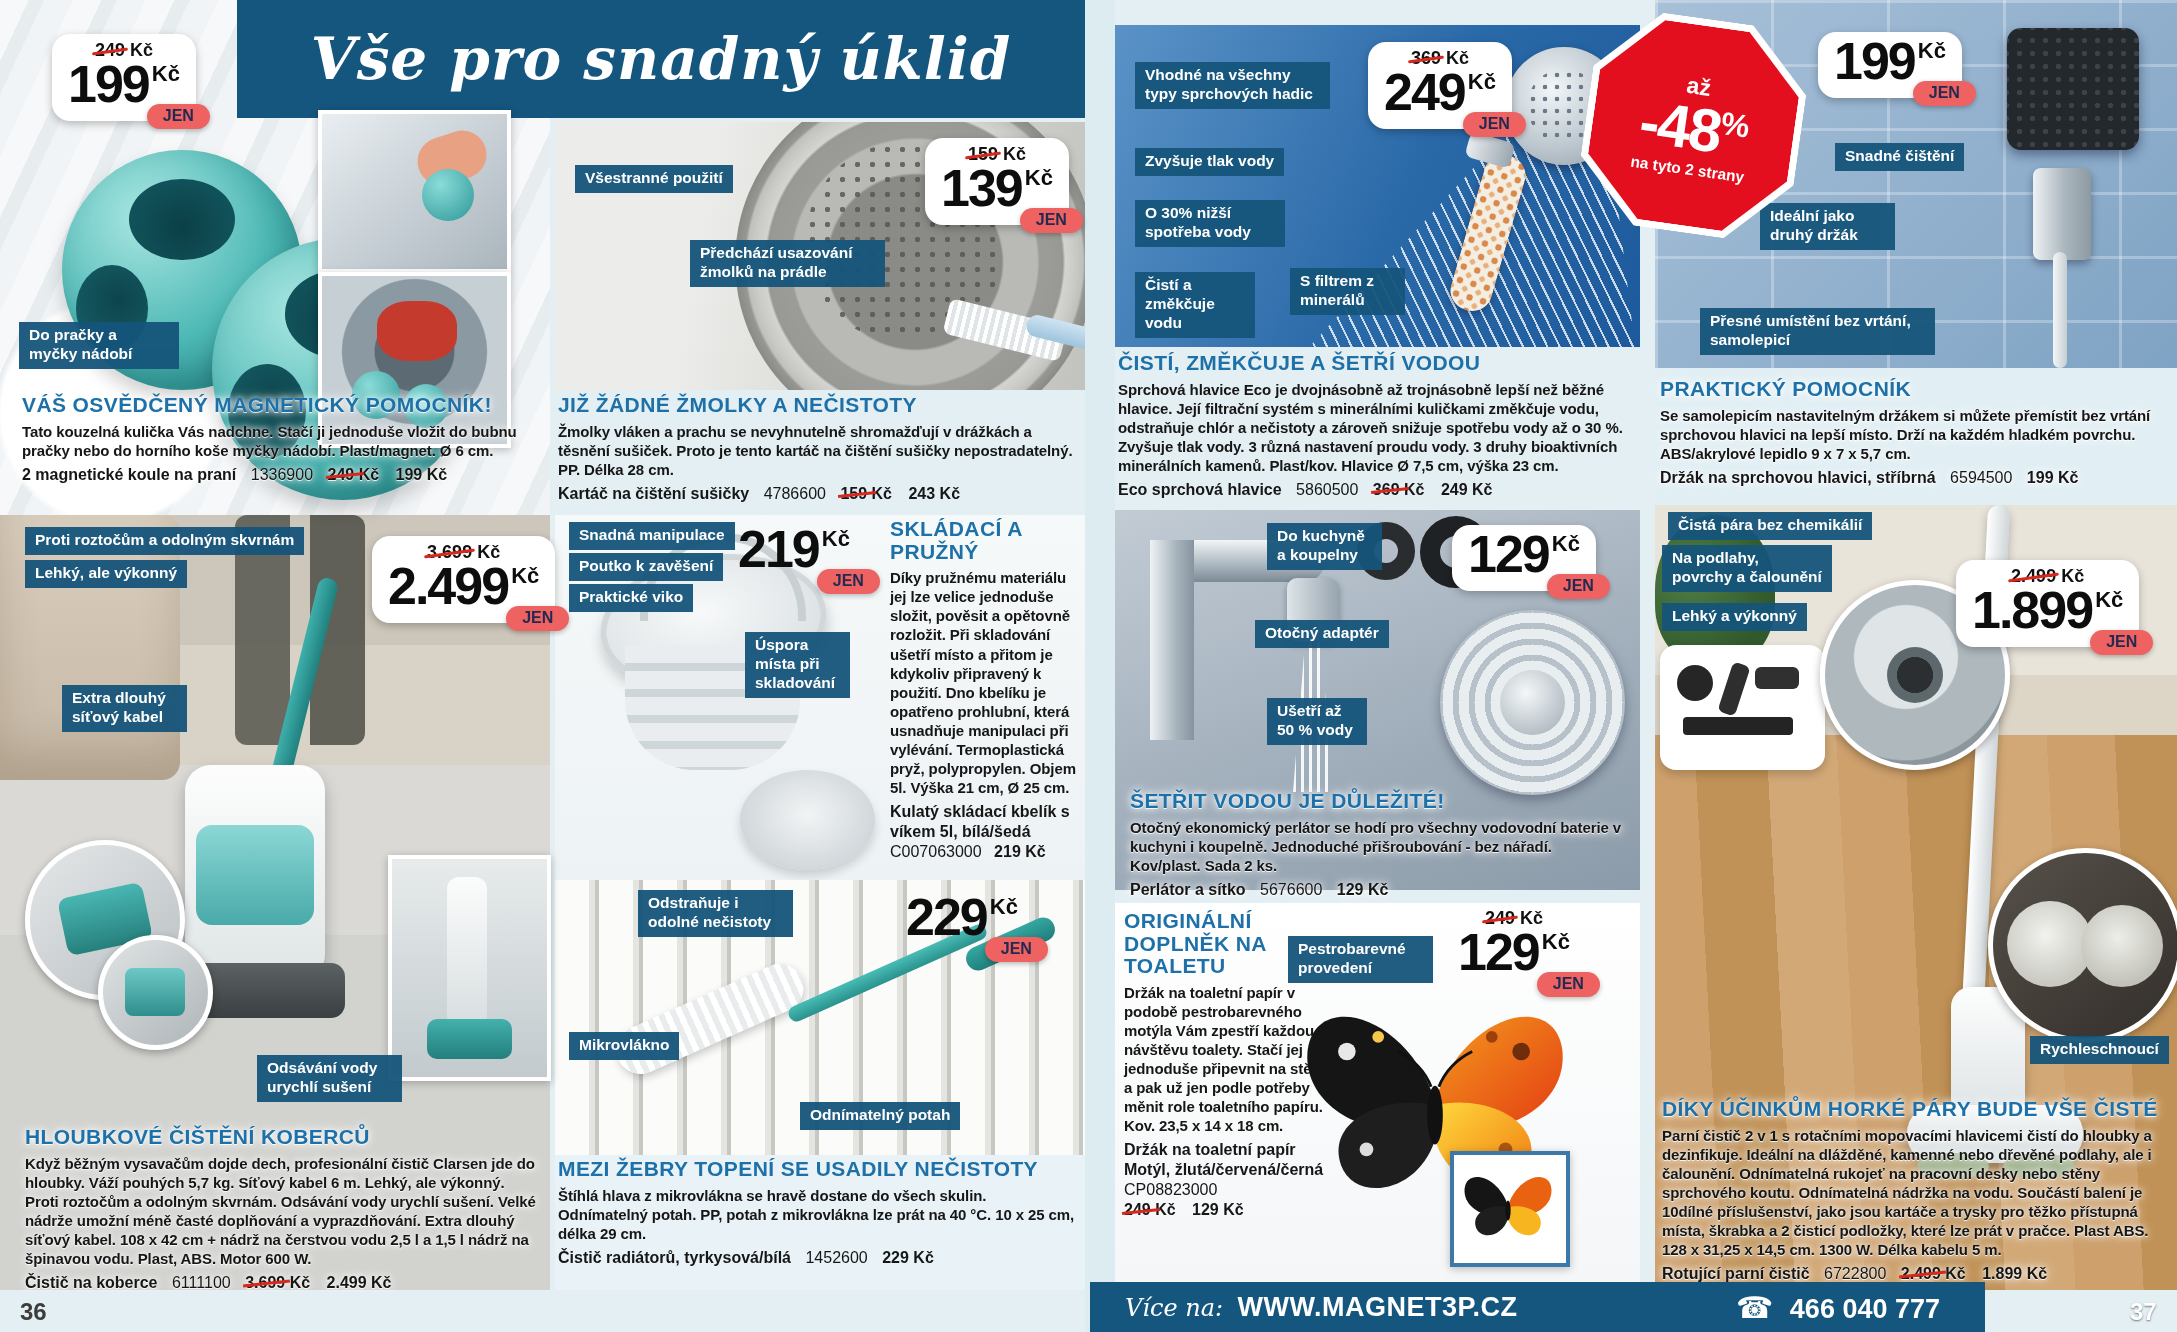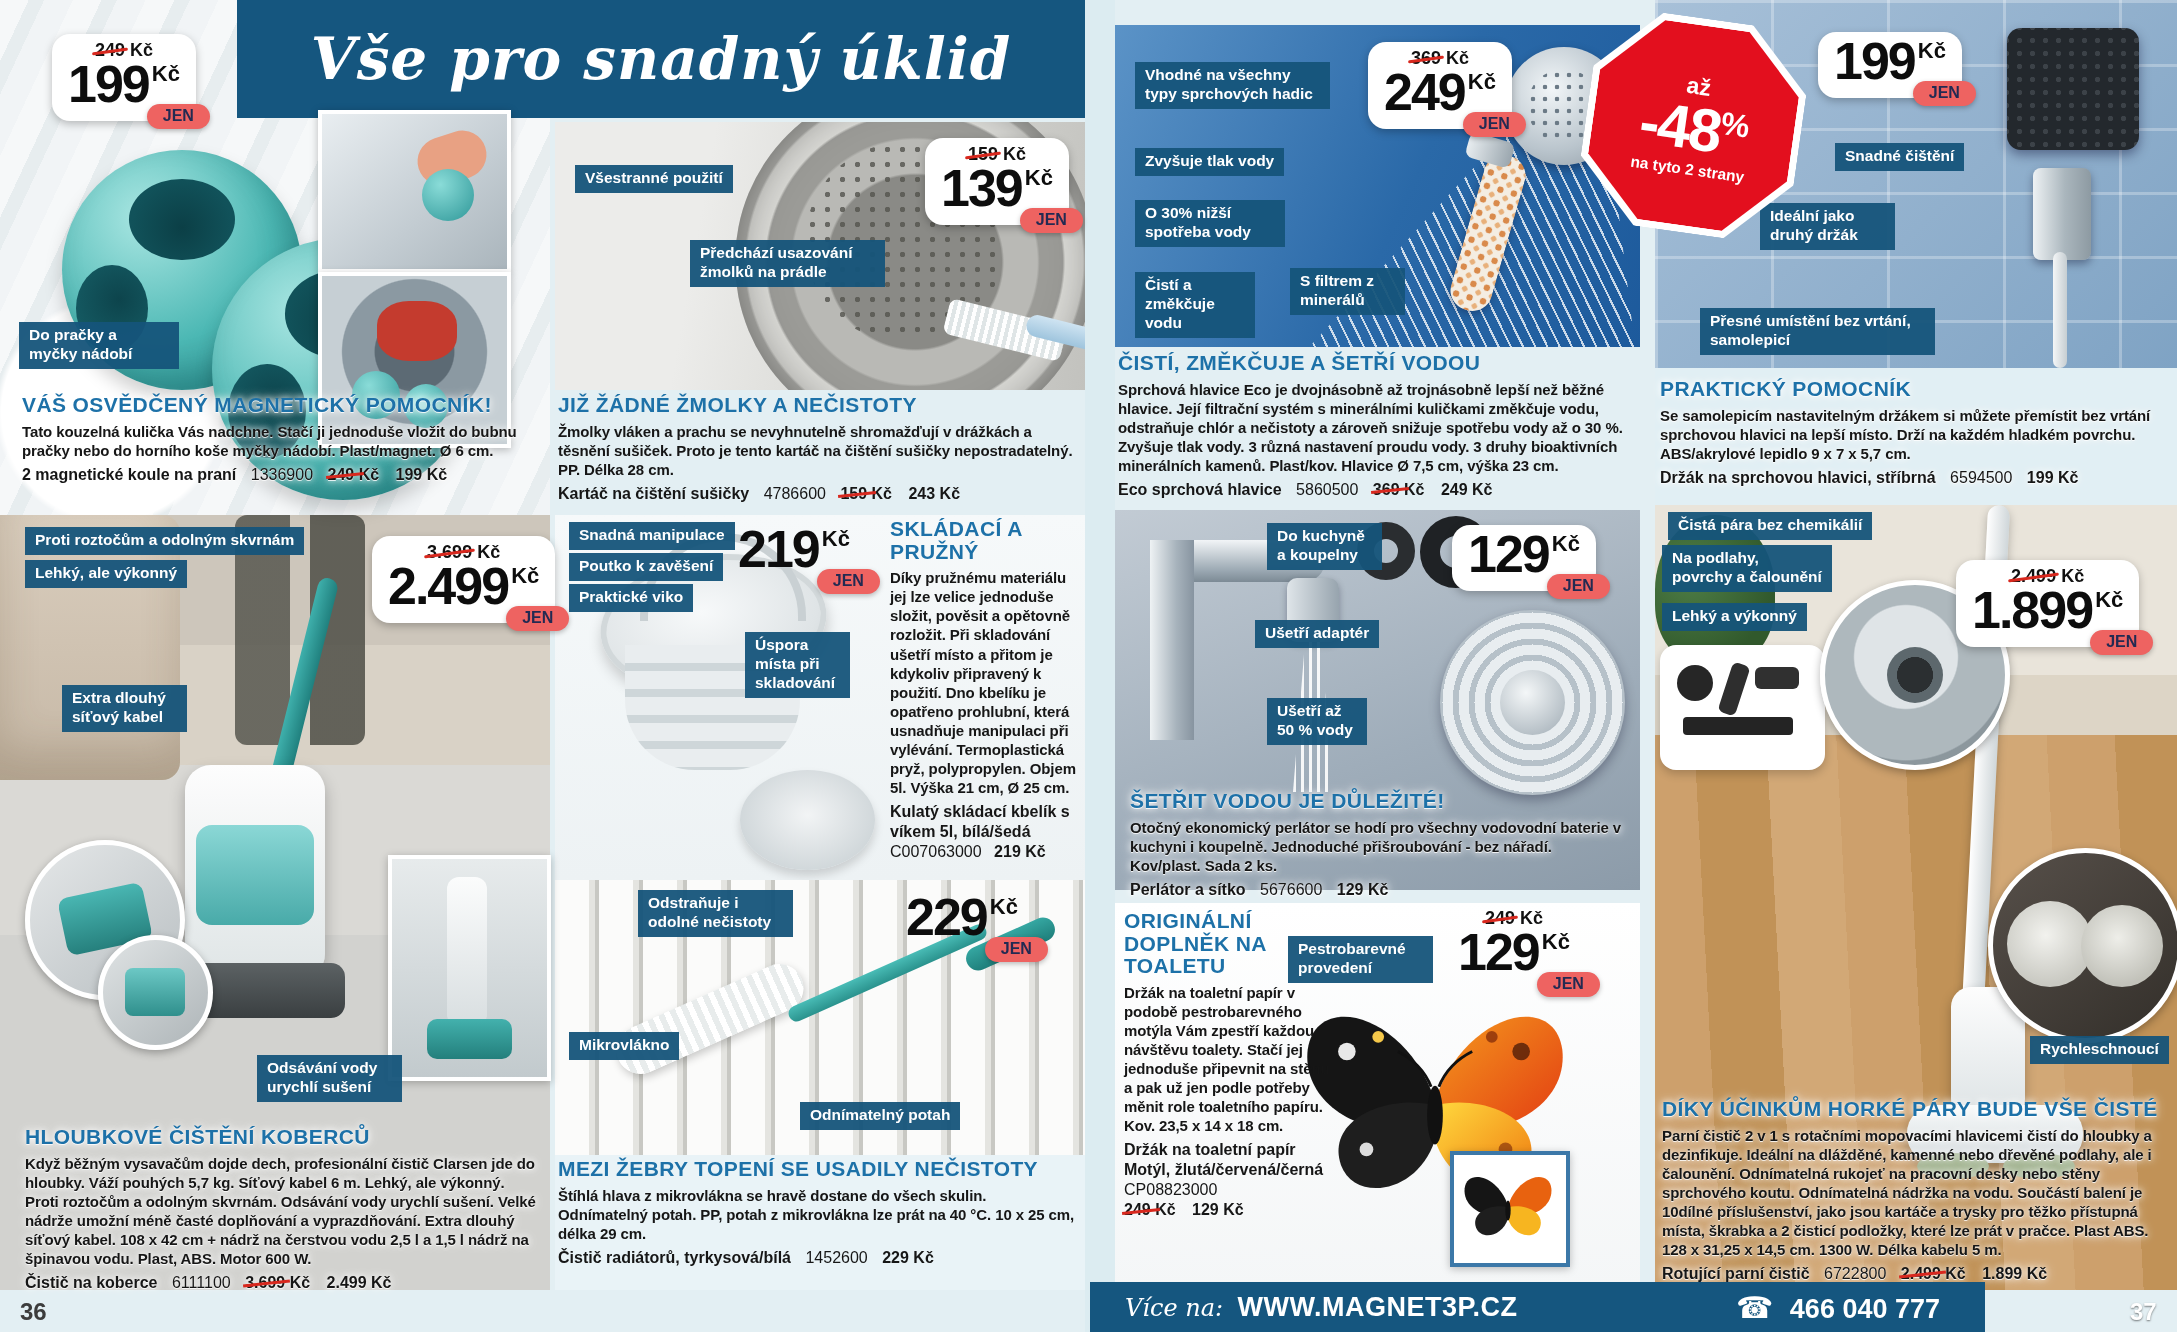--- a/index.html
+++ b/index.html
@@ -248,21 +248,21 @@
   <div class="flag" style="left:62px;top:685px;width:105px;">Extra dlouhý síťový kabel</div>
   <div class="flag" style="left:257px;top:1055px;width:125px;">Odsávání vody urychlí sušení</div>
   <div class="flag" style="left:569px;top:522px;">Snadná manipulace</div>
   <div class="flag" style="left:569px;top:553px;">Poutko k zavěšení</div>
   <div class="flag" style="left:569px;top:584px;">Praktické viko</div>
   <div class="flag" style="left:745px;top:632px;width:85px;">Úspora místa při skladování</div>
   <div class="flag" style="left:638px;top:890px;width:135px;">Odstraňuje i odolné nečistoty</div>
   <div class="flag" style="left:569px;top:1032px;">Mikrovlákno</div>
   <div class="flag" style="left:800px;top:1102px;">Odnímatelný potah</div>
   <div class="flag" style="left:1267px;top:523px;width:95px;">Do kuchyně a koupelny</div>
-  <div class="flag" style="left:1255px;top:620px;">Ušetří adaptér</div>
+  <div class="flag" style="left:1255px;top:620px;">Otočný adaptér</div>
   <div class="flag" style="left:1267px;top:698px;width:80px;">Ušetří až 50 % vody</div>
   <div class="flag" style="left:1288px;top:936px;width:125px;">Pestrobarevné provedení</div>
   <div class="flag" style="left:1662px;top:512px;margin-left:6px;">Čistá pára bez chemikálií</div>
   <div class="flag" style="left:1662px;top:545px;width:150px;">Na podlahy, povrchy a čalounění</div>
   <div class="flag" style="left:1662px;top:603px;">Lehký a výkonný</div>
   <div class="flag" style="left:2030px;top:1036px;">Rychleschnoucí</div>
 
   <div class="pricebox" style="left:52px;top:34px;">
     <div class="pb-old"><span class="struck">249</span> <span>Kč</span></div>
     <div class="pb-main">

